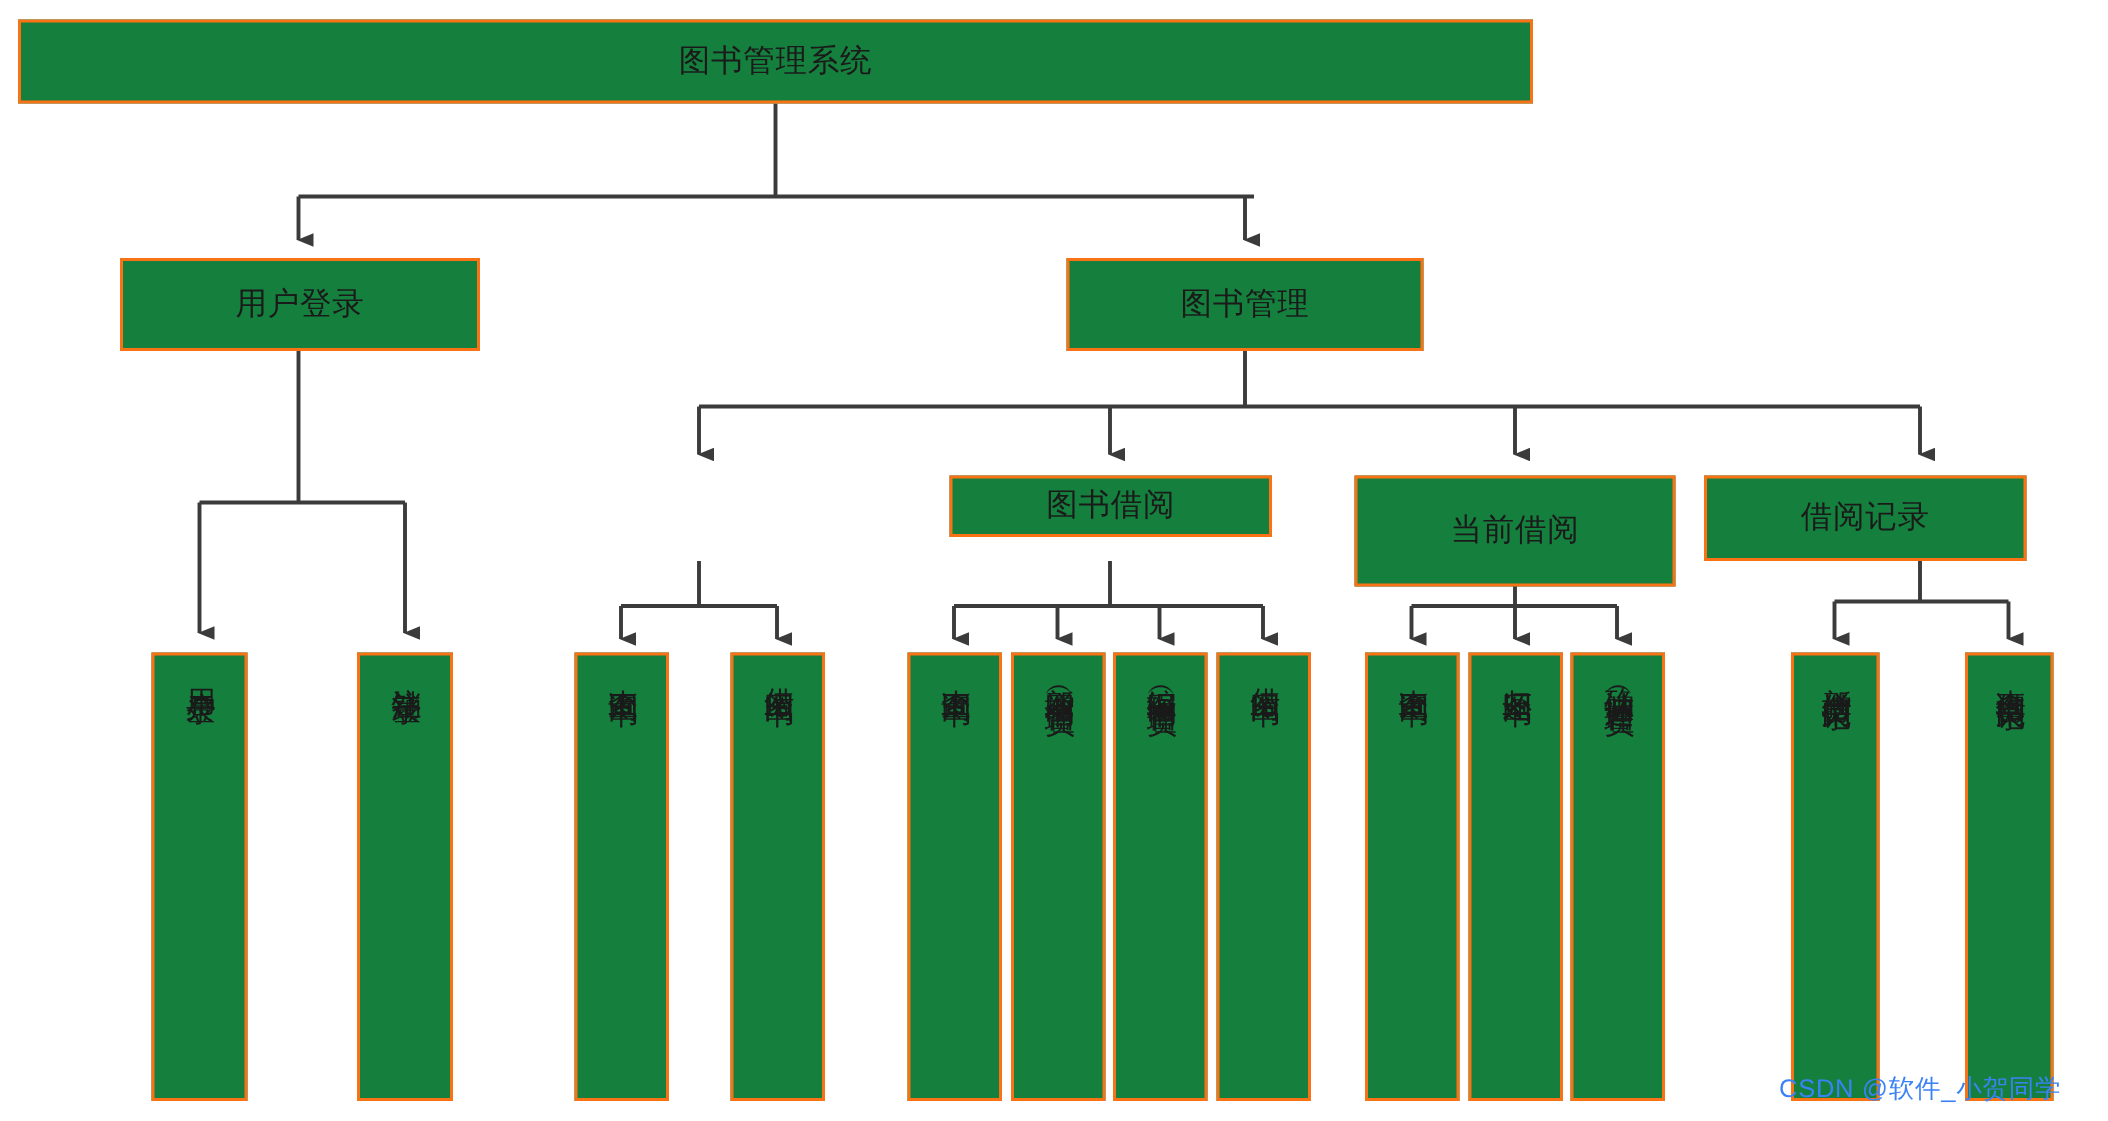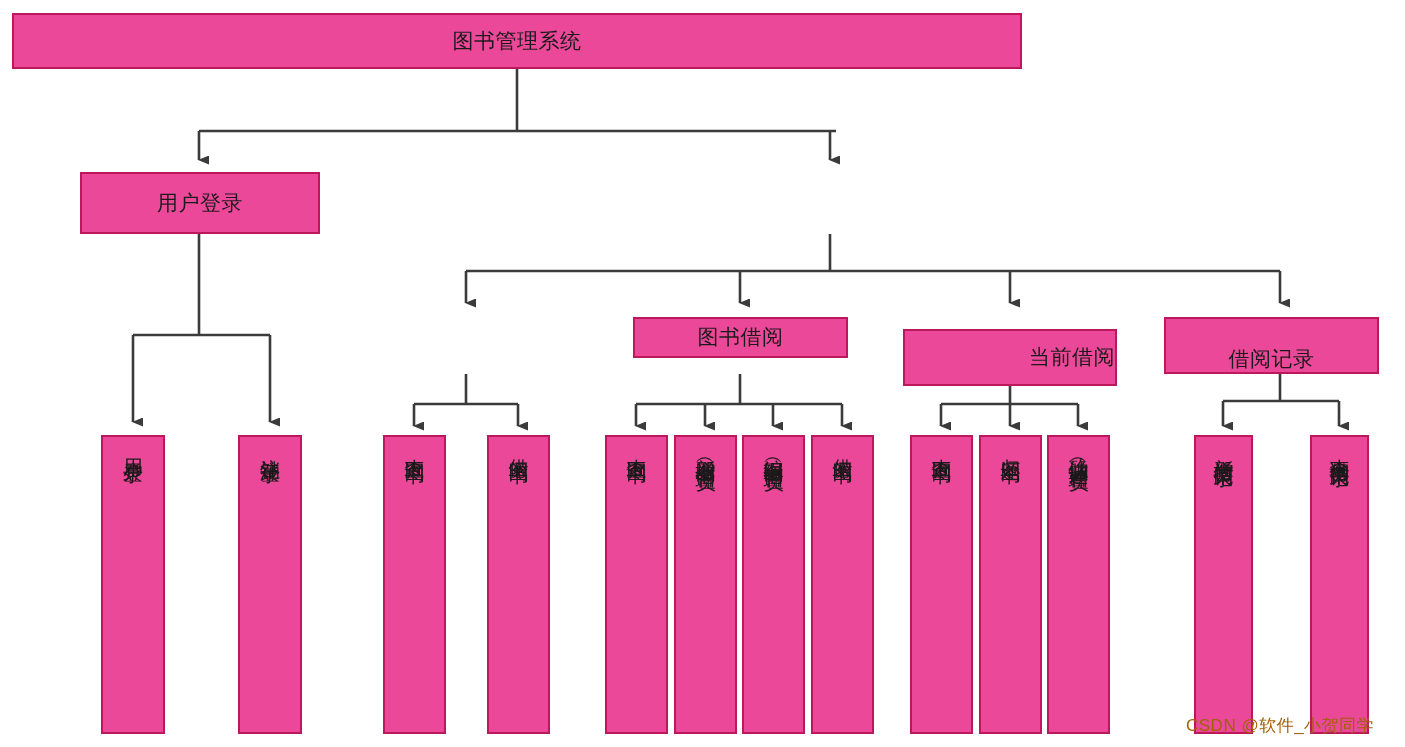--- a/index.html
+++ b/index.html
@@ -22,22 +22,22 @@
     position: absolute;
     left: 0;
     top: 0;
     width: 1405px;
     height: 747px;
     pointer-events: none;
   }
   .node {
     position: absolute;
     box-sizing: border-box;
-    background: #ec4899;
-    border: 2px solid #be185d;
+    background: #15803d;
+    border: 2px solid #f97316;
     display: flex;
     align-items: center;
     justify-content: center;
     color: #1a1a1a;
     z-index: 2;
   }
   .node-label {
     display: block;
     text-align: center;
     line-height: 1.18;
@@ -61,21 +61,21 @@
     line-height: 1.05;
     letter-spacing: 2px;
     white-space: normal;
     max-height: 100%;
   }
   .watermark {
     position: absolute;
     left: 1186px;
     top: 714px;
     font-size: 17px;
-    color: #a16207;
+    color: #3b82f6;
     letter-spacing: 0.5px;
     z-index: 3;
     white-space: nowrap;
   }
 </style>
 </head>
 <body>
 
 <div id="canvas">
 
@@ -129,28 +129,31 @@
     </g>
   </svg>
 
   <div class="node root horizontal" style="left:12px; top:13px; width:1010px; height:56px;">
     <span class="node-label">图书管理系统</span>
   </div>
 
   <div class="node horizontal" style="left:80px; top:172px; width:240px; height:62px;">
     <span class="node-label">用户登录</span>
   </div>
+  <div class="node horizontal" style="left:711px; top:172px; width:238px; height:62px;">
+    <span class="node-label">图书管理</span>
+  </div>
 
   <div class="node horizontal" style="left:633px; top:317px; width:215px; height:41px;">
     <span class="node-label">图书借阅</span>
   </div>
-  <div class="node horizontal" style="left:903px; top:329px; width:214px; height:57px;justify-content:flex-end;">
+  <div class="node horizontal" style="left:903px; top:317px; width:214px; height:74px;">
     <span class="node-label">当前借阅</span>
   </div>
-  <div class="node horizontal" style="left:1164px; top:317px; width:215px; height:57px;align-items:flex-end;">
+  <div class="node horizontal" style="left:1136px; top:317px; width:215px; height:57px;">
     <span class="node-label">借阅记录</span>
   </div>
 
   <div class="node vertical" style="left:101px; top:435px; width:64px; height:299px;">
     <span class="node-label">用户登录</span>
   </div>
   <div class="node vertical" style="left:238px; top:435px; width:64px; height:299px;">
     <span class="node-label">注销登录</span>
   </div>
 

